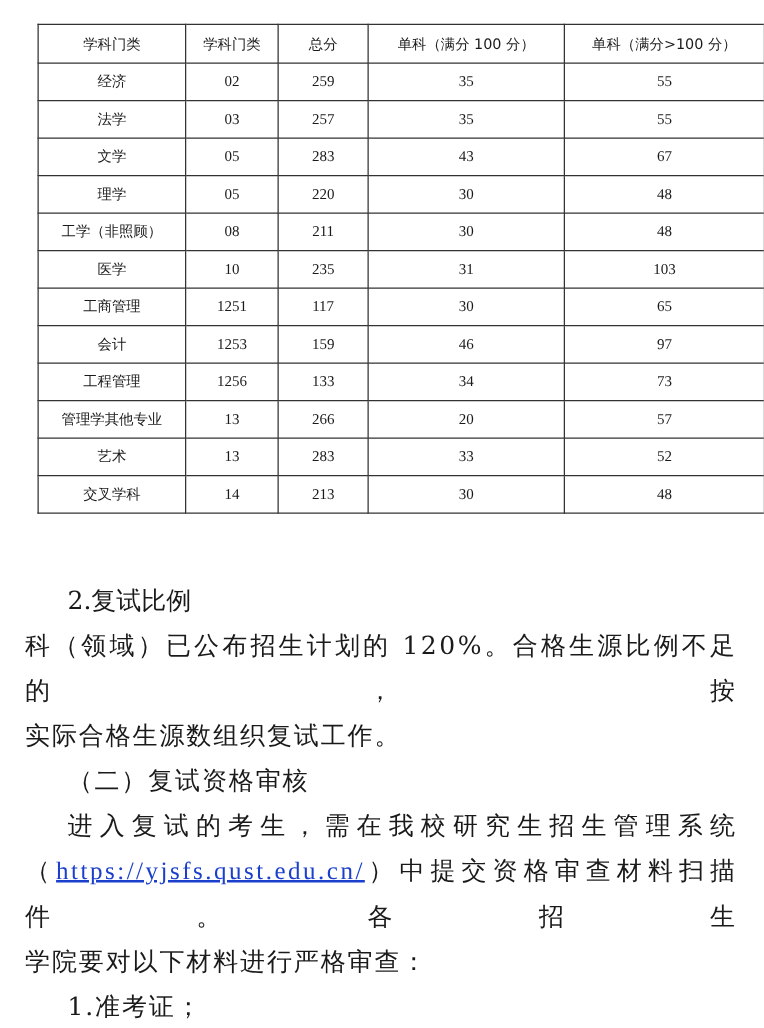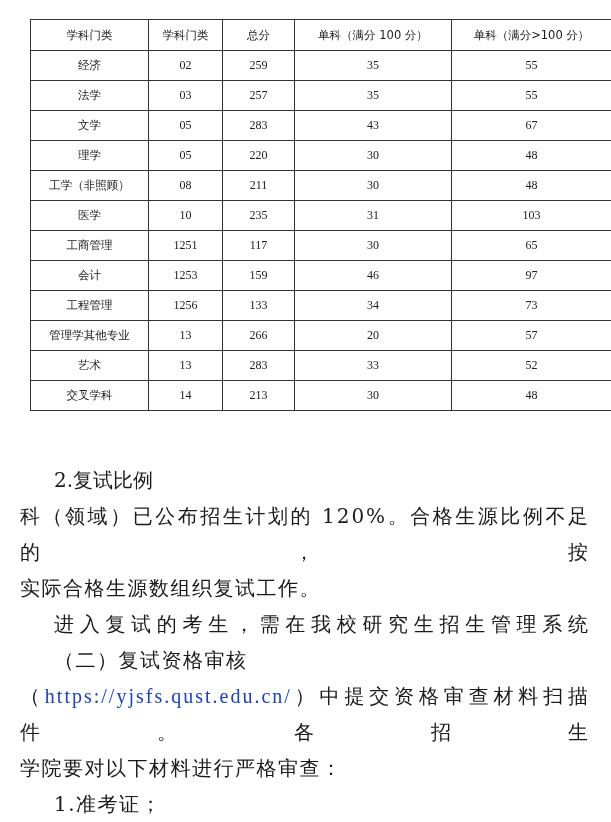--- a/index.html
+++ b/index.html
@@ -35,21 +35,21 @@
   }
   .doc {
     position: absolute; left: 20px; top: 462px; width: 570px;
     font-size: 20px; line-height: 36px;
     font-family: "DejaVu Serif", "Liberation Serif", serif;
   }
   .doc p { margin: 0; text-align: justify; }
   .indent { text-indent: 34px; }
   .justify-last { text-align-last: justify; letter-spacing: 2px; }
   .spaced { letter-spacing: 1.5px; }
-  a.link { color: #1a3fcc; font-family: "Liberation Serif", serif; }
+  a.link { color: #1a3fcc; text-decoration: underline; font-family: "Liberation Serif", serif; }
 </style>
 </head>
 <body>
 
 <table class="scores">
   <colgroup>
     <col style="width:118px">
       <col style="width:74px">
       <col style="width:72px">
       <col style="width:157px">
@@ -149,19 +149,19 @@
         <td>30</td>
         <td>48</td>
       </tr>
     </tbody>
 </table>
 
 <div class="doc">
   <p class="indent">2.复试比例</p>
   <p class="justify-last">科（领域）已公布招生计划的 120%。合格生源比例不足的，按</p>
   <p class="spaced">实际合格生源数组织复试工作。</p>
+  <p class="indent spaced">（二）复试资格审核</p>
   <p class="indent justify-last">进入复试的考生，需在我校研究生招生管理系统</p>
-  <p class="indent spaced">（二）复试资格审核</p>
   <p class="justify-last"><span>（</span><a class="link">https://yjsfs.qust.edu.cn/</a><span>）中提交资格审查材料扫描件。各招生</span></p>
   <p class="spaced">学院要对以下材料进行严格审查：</p>
   <p class="indent spaced">1.准考证；</p>
   <p class="indent spaced">2.有效居民身份证（正反面）；</p>
 </div>
 
 </body></html>

